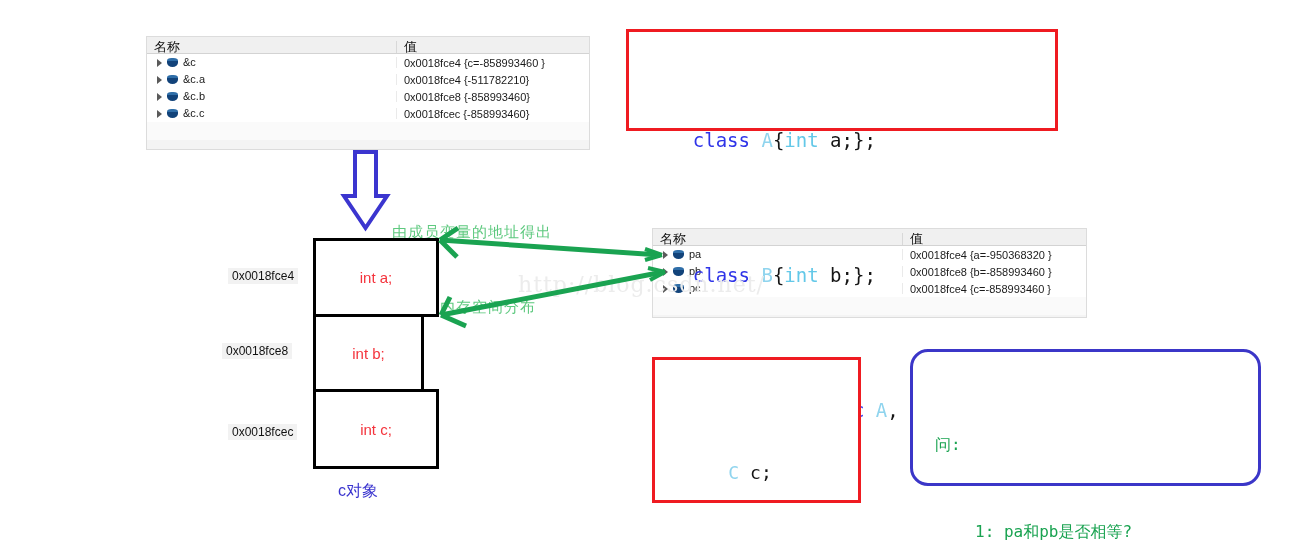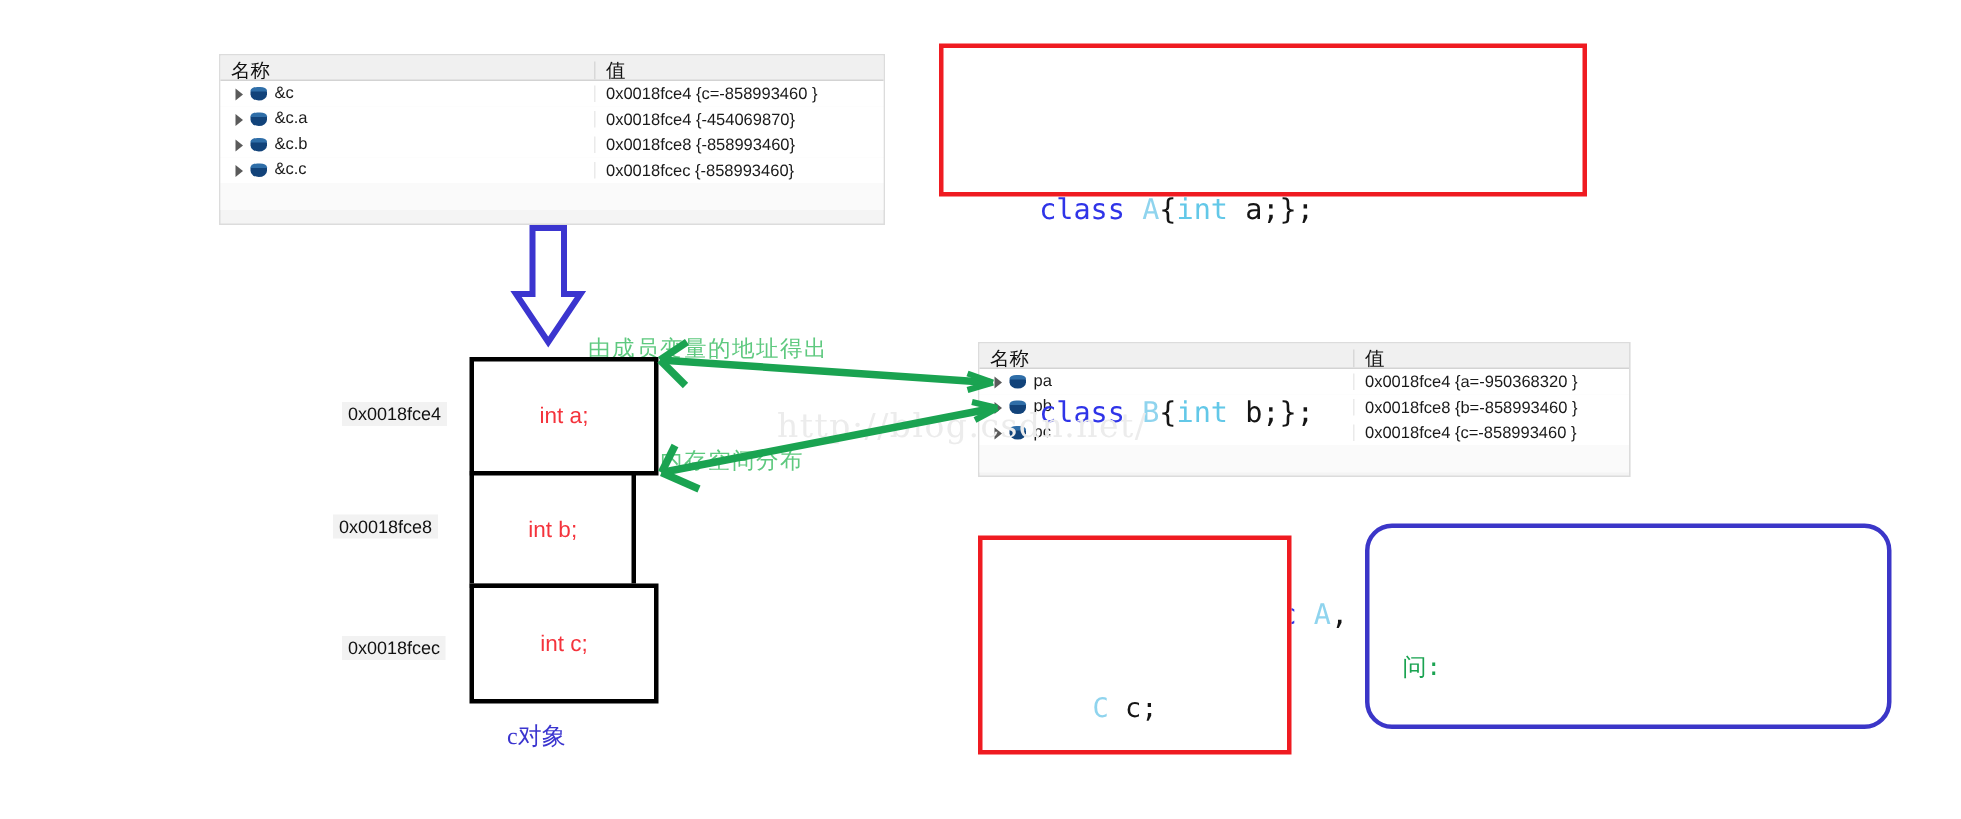--- a/index.html
+++ b/index.html
@@ -83,21 +83,21 @@
     color:#f4333c;font-size:15px;
     font-family:"Liberation Sans","DejaVu Sans",sans-serif;
   }
   .addr{
     position:absolute;background:#f2f2f2;color:#111;
     font-size:12px;padding:1px 4px;white-space:nowrap;
     font-family:Liberation Sans, sans-serif;
   }
   .obj-label{
     position:absolute;color:#3b35cf;font-size:16px;white-space:nowrap;
-    font-family:Liberation Serif, serif;
+    font-family:Liberation Sans, sans-serif;
   }
 
   
   .note{
     position:absolute;color:#5ec97f;font-size:15px;line-height:25px;
     font-family:"DejaVu Sans","Liberation Sans",sans-serif;white-space:pre;
     letter-spacing:1px;
   }
 
   
@@ -132,21 +132,21 @@
 
   <div class="vs-row">
     <div class="c-name">
       <span class="tri"></span>
       <span class="cyl">
           <span class="top"></span>
           <span class="bot"></span>
         </span>
       <span class="lbl">&amp;c.a</span>
     </div>
-    <div class="c-val">0x0018fce4 {-454069870}</div>
+    <div class="c-val">0x0018fce4 {-511782210}</div>
   </div>
 
   <div class="vs-row">
     <div class="c-name">
       <span class="tri"></span>
       <span class="cyl">
           <span class="top"></span>
           <span class="bot"></span>
         </span>
       <span class="lbl">&amp;c.b</span>
@@ -236,20 +236,21 @@
   <div class="code-line">
     <span class="k-cname">C</span><span class="k-plain"> c;</span>
   </div>
   
   
   
 </div>
 
 <div class="q-box" style="left:910px;top:349px;width:351px;height:137px;padding:20px 0 0 22px;font-size:16px;line-height:29px;">
   <div>问:</div>
+  <div style="padding-left:40px;">1: pa和pb是否相等?</div>
   
 </div>
 
 <div class="note" style="left:392px;top:170px;">
   <div>由成员变量的地址得出</div>
   <div>对象的内存空间分布</div>
 </div>
 
 <div class="mem-box" style="left:313px;top:238px;width:126px;height:231px;padding-left:44px;">
   <div class="mem-cell" style="left:0px;top:0px;width:126px;height:79px;">

